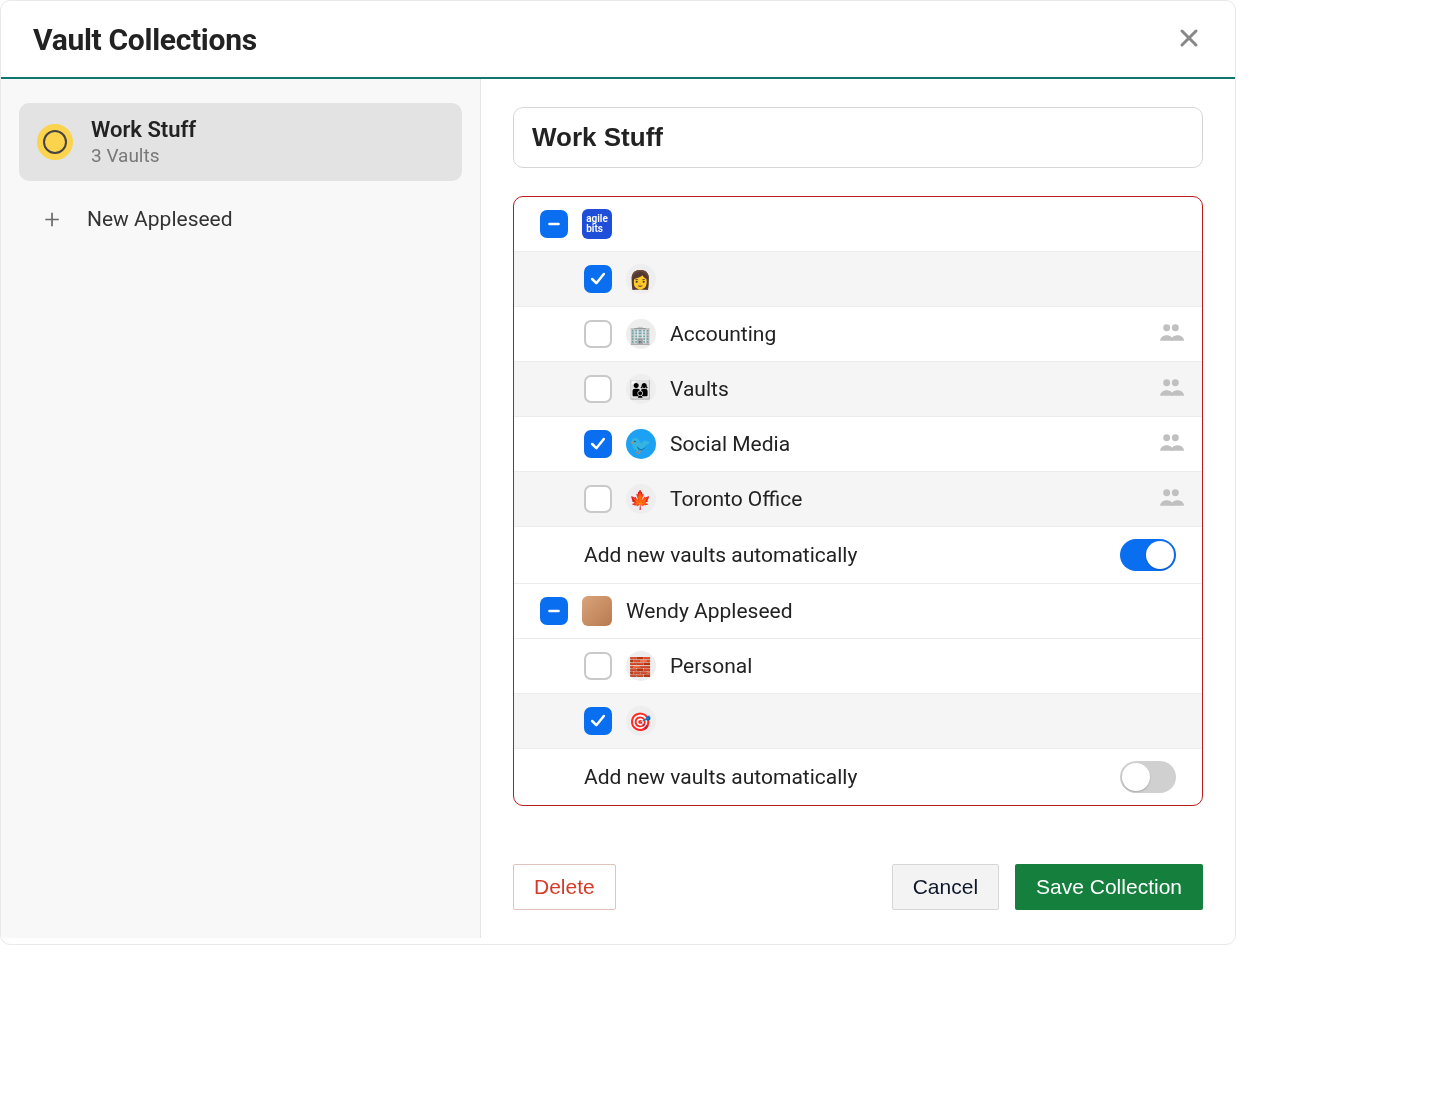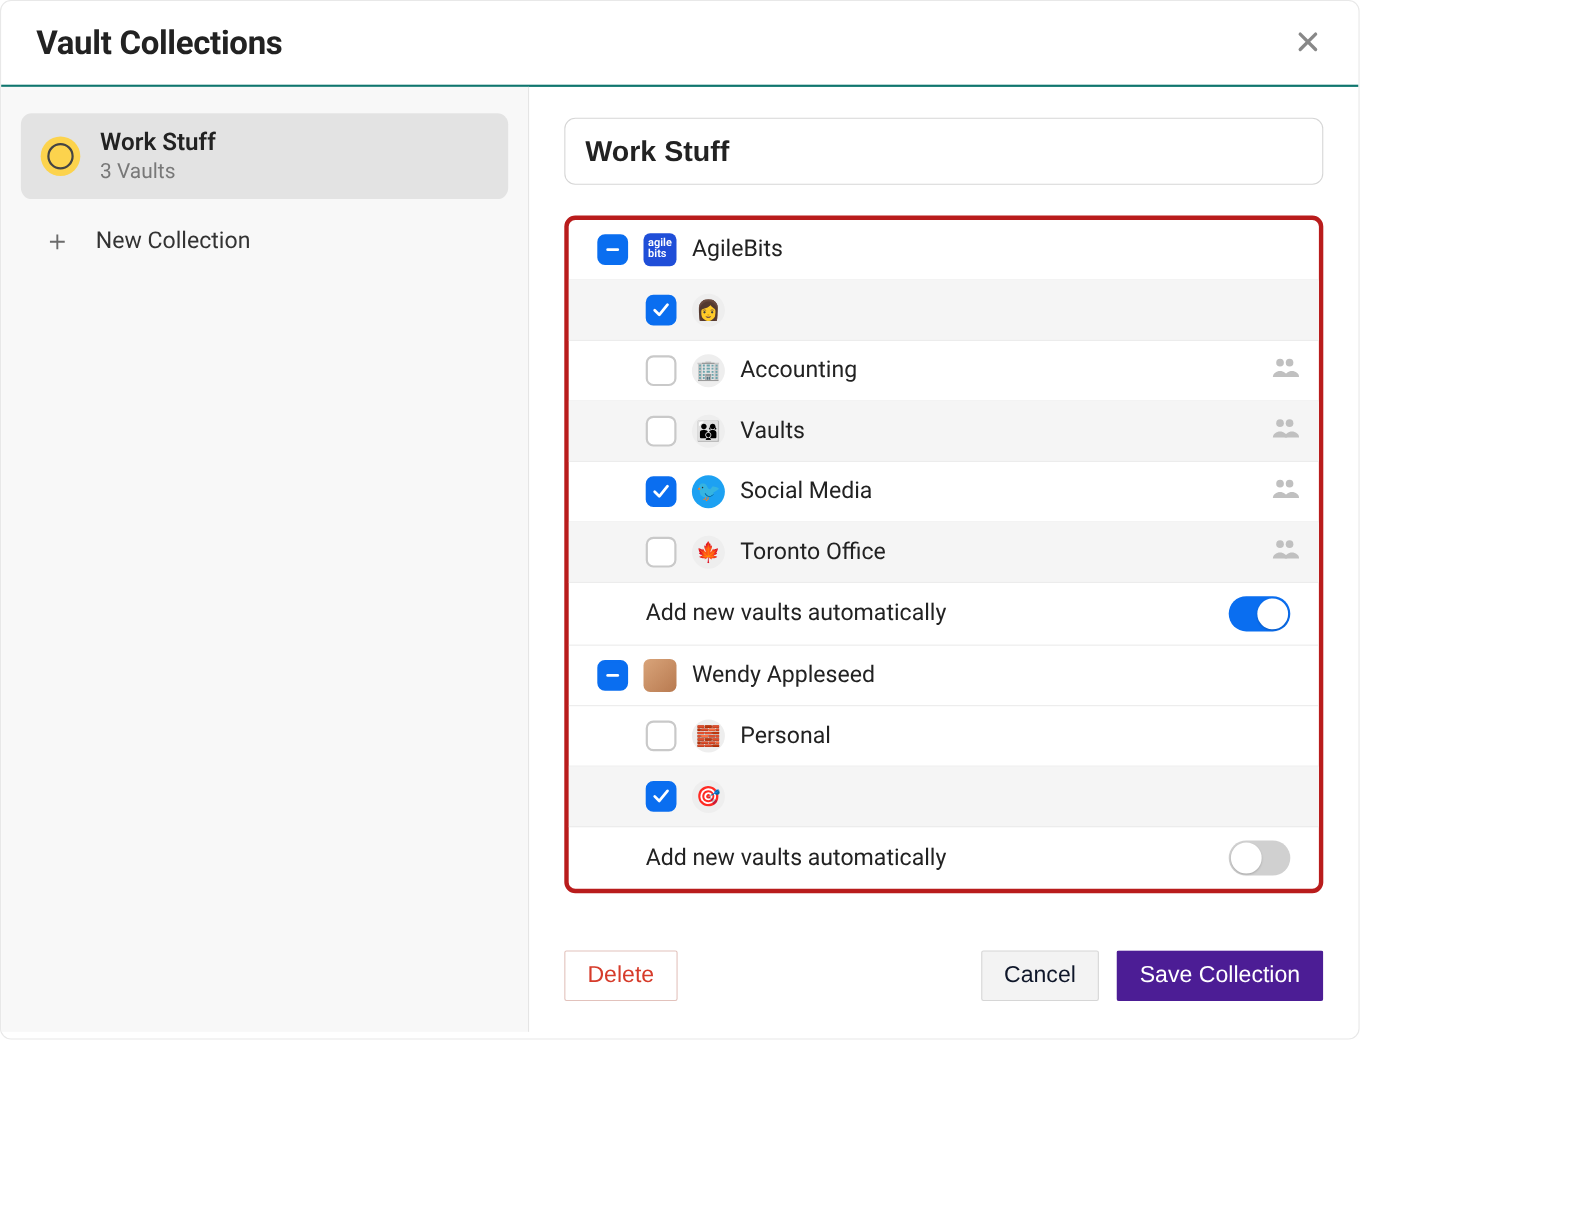--- a/index.html
+++ b/index.html
@@ -79,21 +79,21 @@
     font-weight: 700;
     padding: 14px 18px;
     border: 1px solid #d6d6d6;
     border-radius: 10px;
     outline: none;
     color: #222;
   }
 
   .vault-box {
     margin-top: 28px;
-    border: 4px solid #b91c1c;
+    border: 1px solid #b91c1c;
     border-radius: 10px;
     overflow: hidden;
     background: #fff;
   }
 
   .row {
     display: flex;
     align-items: center;
     min-height: 55px;
     padding: 8px 18px 8px 26px;
@@ -184,21 +184,21 @@
   .btn {
     font-size: 21px;
     padding: 10px 20px;
     border-radius: 2px;
     border: 1px solid transparent;
     cursor: pointer;
     background: none;
   }
   .btn.delete { color: #d63b2a; border-color: #e2c2bc; }
   .btn.cancel { color: #0f172a; border-color: #d6d6d6; background: #f3f3f3; }
-  .btn.save   { color: #fff; background: #4c1d95; font-weight: 500; }
+  .btn.save   { color: #fff; background: #15803d; font-weight: 500; }
   .spacer { flex: 1; }
 
   .people-icon svg { width: 26px; height: 26px; }
   .account-avatar {
     width: 30px; height: 30px;
     border-radius: 6px;
     flex-shrink: 0;
     display: inline-flex; align-items: center; justify-content: center;
     font-size: 14px; font-weight: 600;
   }
@@ -237,36 +237,35 @@
         <div class="coll-item selected">
     <div class="target-circle"></div>
     <div>
       <div class="title">Work Stuff</div>
       <div class="subtitle">3 Vaults</div>
     </div>
         </div>
       </div>
     <div class="new-coll">
       <span class="plus-icon">＋</span>
-      <span>New Collection</span>
+      <span>New Appleseed</span>
     </div>
   </div>
 
   <div class="main">
     <input class="name-input" value="Work Stuff" style="">
 
     <div class="vault-box" id="vault-box">
         <div class="row">
           <span class="checkbox indet">
             <svg viewBox="0 0 24 24">
               <rect x="5" y="10.5" width="14" height="3" rx="1.5" fill="currentColor"></rect>
             </svg>
           </span>
           <span class="account-avatar agilebits-logo">agile<br>bits</span>
-          <span class="name">AgileBits</span>
         </div>
         <div class="row indent alt">
           <span class="checkbox checked">
             <svg viewBox="0 0 24 24">
               <path d="M5 12l5 5 9-11" fill="none" stroke="currentColor" stroke-width="3" stroke-linecap="round" stroke-linejoin="round"></path>
             </svg>
           </span>
           <span class="vault-icon">👩</span>
         </div>
         <div class="row indent">

